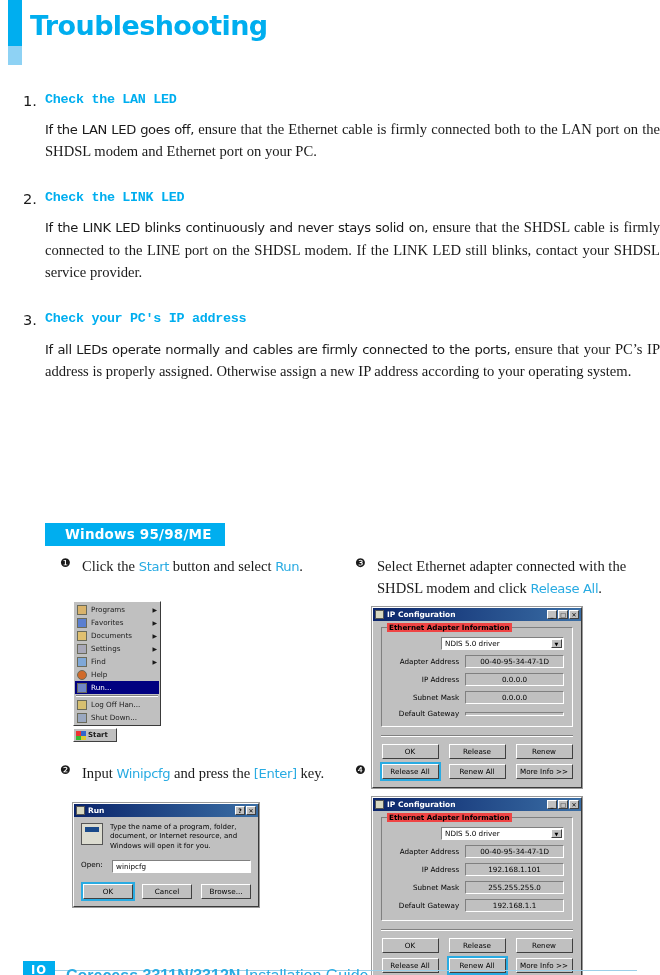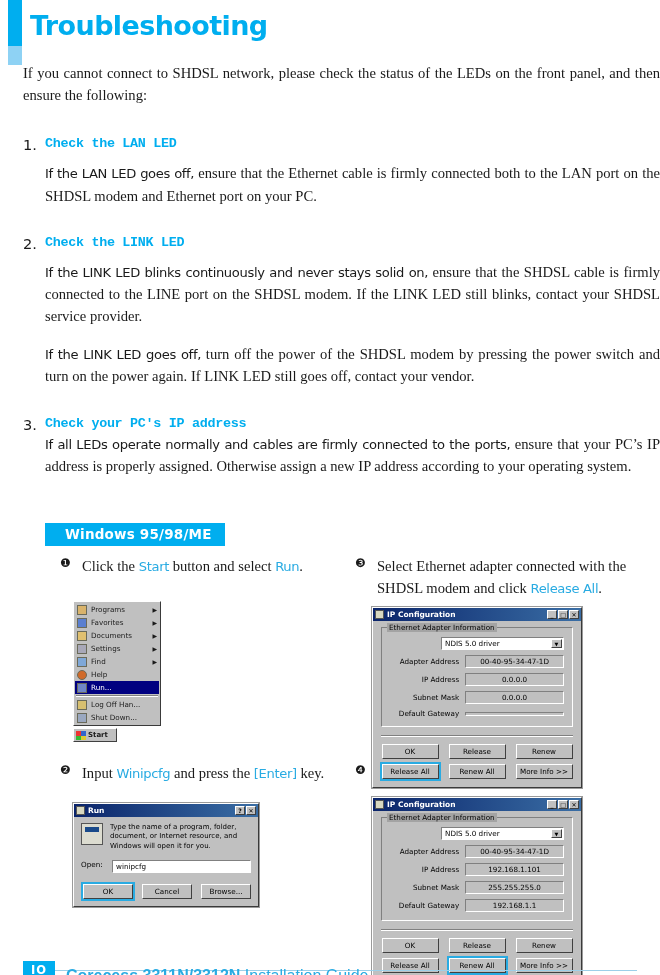--- a/index.html
+++ b/index.html
@@ -48,21 +48,21 @@
   }
   .ol-head {
     margin-left:22px;
     font-family:Liberation Mono, monospace;
     font-size:13.4px;
     font-weight:bold;
     color:#00aeef;
     letter-spacing:-0.3px;
   }
   .ol-body { margin-left:22px; margin-top:11px; }
-  .ol-body.tight { margin-top:2px; }
+  .ol-body.tight { margin-top:12px; }
   .ol-body p.body { width:615px; }
 
   
   .san {
     font-family:"DejaVu Sans", sans-serif;
     font-size:13.1px;
     letter-spacing:-0.35px;
   }
   .cy { color:#29abe2; }
   .san.cy { font-weight:normal; }
@@ -151,22 +151,22 @@
     border-top:1px solid #fff; border-left:1px solid #fff;
     border-right:1px solid #404040; border-bottom:1px solid #404040;
     font-size:5px; line-height:9px; text-align:center;
   }
   .grp {
     border:1px solid #808080;
     border-right-color:#ffffff; border-bottom-color:#ffffff;
     position:relative;
   }
   .grp-legend {
-    position:absolute; top:-5px; left:5px; background:#a3a3a3;
-    font-size:7.2px; padding:0 2px;
+    position:absolute; top:-5px; left:5px; background:#ef4444;
+    font-size:7.2px; padding:0 2px;font-weight:bold;
   }
   .fld-lbl { font-size:7.2px; text-align:right; color:#000; }
 
   
   #fig-startmenu { position:absolute; left:73px; top:601px; width:88px; }
   .sm-panel {
     background:#c0c0c0;
     border-top:1px solid #ffffff; border-left:1px solid #ffffff;
     border-right:1px solid #3a3a3a; border-bottom:1px solid #3a3a3a;
     padding:1px;
@@ -270,36 +270,34 @@
 
 <div class="deco-bar">
   <div class="deco-top"></div>
   <div class="deco-bot"></div>
 </div>
 
 <div class="page-title">Troubleshooting</div>
 
 <div class="content">
 
-  <p class="body">If you cannot connect to SHDSL network, please check the status of the LEDs on the front panel, and then ensure the following:</p>
 
   <div class="ol-item" style="margin-top:30px;">
     <span class="ol-num">1.</span>
     <div class="ol-head">Check the LAN LED</div>
     <div class="ol-body">
       <p class="body"><span class="san">If the LAN LED goes off,</span><span> ensure that the Ethernet cable is firmly connected both to the LAN port on the SHDSL modem and Ethernet port on your PC.</span></p>
     </div>
   </div>
 
   <div class="ol-item" style="margin-top:28px;">
     <span class="ol-num">2.</span>
     <div class="ol-head">Check the LINK LED</div>
     <div class="ol-body">
       <p class="body"><span class="san">If the LINK LED blinks continuously and never stays solid on,</span><span> ensure that the SHDSL cable is firmly connected to the LINE port on the SHDSL modem. If the LINK LED still blinks, contact your SHDSL service provider.</span></p>
-      <p class="body" style="margin-top:16px;"><span class="san">If the LINK LED goes off,</span><span> turn off the power of the SHDSL modem by pressing the power switch and turn on the power again. If LINK LED still goes off, contact your vendor.</span></p>
     </div>
   </div>
 
   <div class="ol-item" style="margin-top:28px;">
     <span class="ol-num">3.</span>
     <div class="ol-head">Check your PC's IP address</div>
     <div class="ol-body tight">
       <p class="body"><span class="san">If all LEDs operate normally and cables are firmly connected to the ports,</span><span> ensure that your PC’s IP address is properly assigned. Otherwise assign a new IP address according to your operating system.</span></p>
     </div>
   </div>

